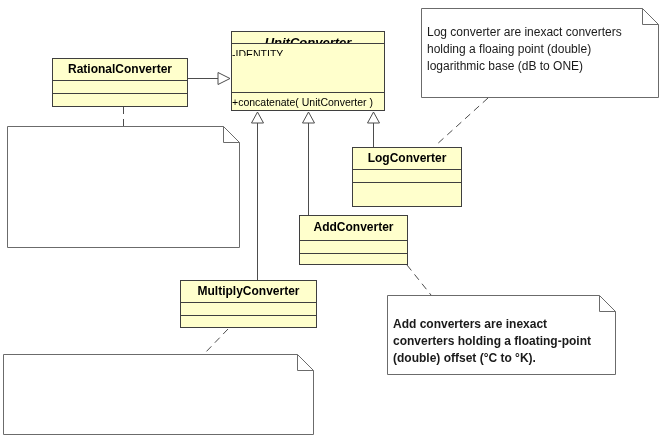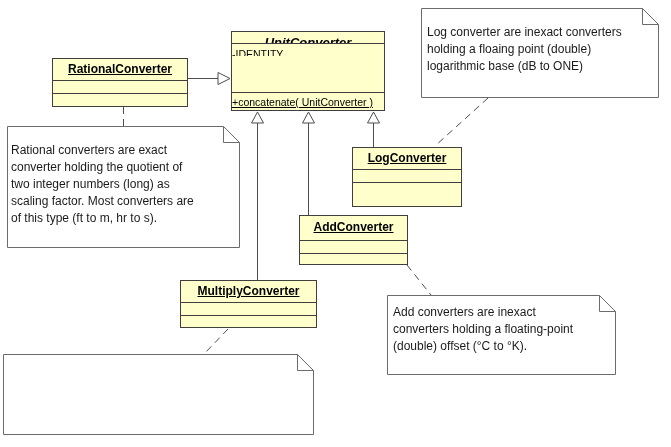--- a/index.html
+++ b/index.html
@@ -12,21 +12,20 @@
   }
   #wires{position:absolute;left:0;top:0;z-index:0;}
   .uml-class{
     position:absolute;
     z-index:2;
     box-sizing:border-box;
     background:#FFFFCC;
     border:1px solid #3f3f3f;
     display:flex;flex-direction:column;
     color:#000;
-    text-decoration:underline;
   }
   .uml-class .title{
     box-sizing:border-box;
     text-align:center;
     font-weight:bold;
     font-size:12px;
     line-height:20px;
     height:21px;
     white-space:nowrap;
     overflow:hidden;
@@ -129,22 +128,17 @@
 
   <div class="uml-class" style="left:180px;top:280px;width:137px;height:48px;">
     <div class="title">MultiplyConverter</div>
     <div class="compartment c-small"></div>
     <div class="compartment c-fill"></div>
   </div>
 
   <div class="note-text" style="left:427px;top:24px;width:226px;">Log converter are inexact converters
 holding a floaing point (double)
 logarithmic base (dB to ONE)</div>
-  <div class="note-text" style="left:11px;top:142px;width:224px;">Rational converters are exact
-converter holding the quotient of
-two integer numbers (long) as
-scaling factor. Most converters are
-of this type (ft to m, hr to s).</div>
-  <div class="note-text" style="left:393px;top:304px;width:218px;">Add converters are inexact
+  <div class="note-text" style="left:393px;top:316px;width:218px;font-weight:bold;">Add converters are inexact
 converters holding a floating-point
 (double) offset  (°C to °K).</div>
 
 </div>
 
 </body></html>

